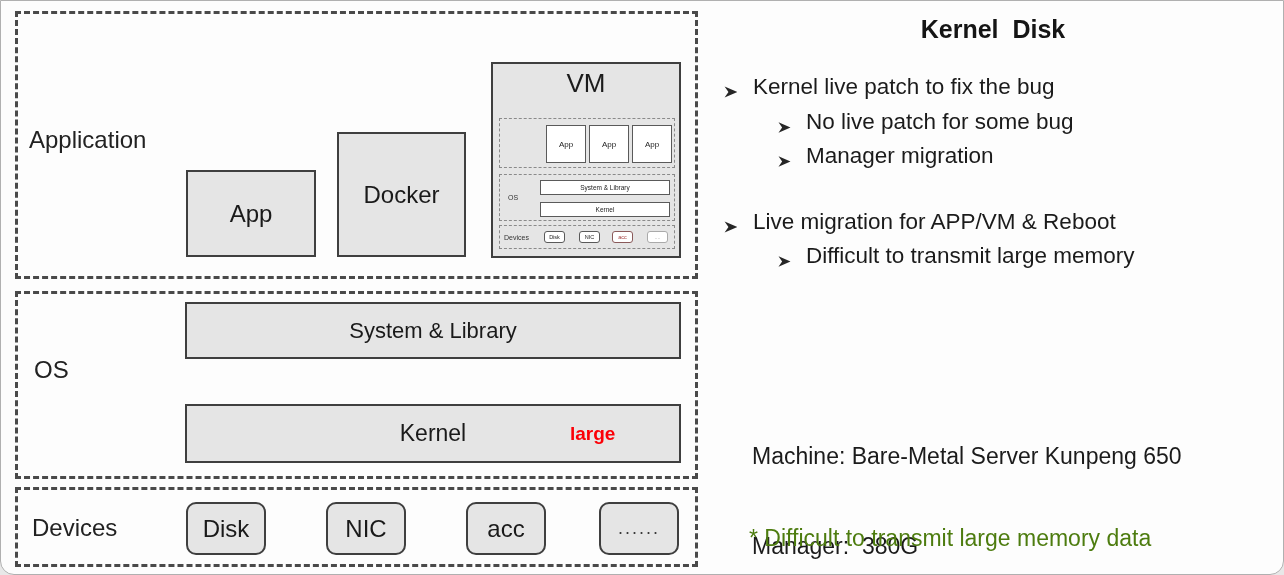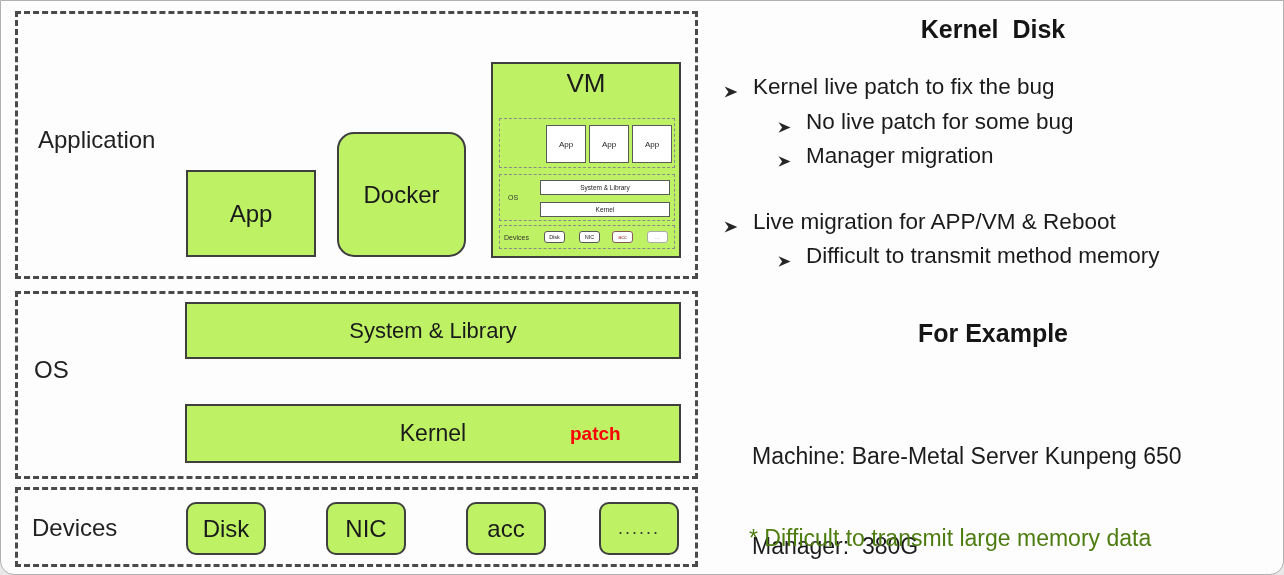--- a/index.html
+++ b/index.html
@@ -3,21 +3,21 @@
 <meta charset="utf-8">
 <style>
   html, body { margin:0; padding:0; background:#e8e8e8; }
   .frame {
     position:relative; width:1284px; height:575px; box-sizing:border-box;
     background:#fdfdfd; border:1px solid #b0b0b0; border-radius:0 0 14px 14px;
     overflow:hidden; font-family:"Liberation Sans", sans-serif; color:#1c1c1c;
   }
   .abs { position:absolute; }
   .dashed-section { border:3px dashed #4a4a4a; box-sizing:border-box; }
-  .solid-box { border:2px solid #3f3f3f; box-sizing:border-box; background:#bef264;
+  .solid-box { border:2px solid #3f3f3f; box-sizing:border-box; background:#e5e5e5;
                display:flex; align-items:center; justify-content:center; }
   .rounded { border-radius:10px; }
   .layer-label { font-size:24px; color:#222; }
   .box-label { font-size:24px; color:#1a1a1a; }
   .dots-label { font-size:18px; letter-spacing:2px; color:#3a3a3a; }
 
   
   .mini-dashed { position:absolute; border:1.5px dashed #8a8a8a; box-sizing:border-box; }
   .mini-solid  { position:absolute; border:1px solid #5a5a5a; box-sizing:border-box; background:#fff;
                  display:flex; align-items:center; justify-content:center; }
@@ -46,27 +46,27 @@
   .example-lines { position:absolute; left:751px; top:380px; font-size:23px;
                    line-height:30px; white-space:pre-wrap; color:#1b1b1b; }
   .footnote { position:absolute; left:748px; top:524px; font-size:23px; color:#4d7c0f; }
 </style>
 </head>
 <body>
 
 <div class="frame">
 
   <div class="abs dashed-section" style="left:14px; top:10px; width:683px; height:268px;">
-    <div class="abs layer-label" style="left:20px; top:112px;">Application</div>
+    <div class="abs layer-label" style="left:11px; top:112px;">Application</div>
 
     <div class="abs solid-box" style="left:168px; top:156px; width:130px; height:87px;">
       <span class="box-label">App</span>
     </div>
 
-    <div class="abs solid-box" style="left:319px; top:118px; width:129px; height:125px;border-radius:17px;">
+    <div class="abs solid-box" style="left:319px; top:118px; width:129px; height:125px;">
       <span class="box-label">Docker</span>
     </div>
 
     <div class="abs solid-box" style="left:473px; top:48px; width:190px; height:196px;">
       <div class="vm-title">VM</div>
 
       <div class="mini-dashed" style="left:6px; top:54px; width:176px; height:50px;">
         <div class="mini-solid mini-app" style="left:46px; top:6px; width:40px; height:38px;">
           <span>App</span>
         </div>
@@ -108,21 +108,21 @@
 
   <div class="abs dashed-section" style="left:14px; top:290px; width:683px; height:188px;">
     <div class="abs layer-label" style="left:16px; top:62px;">OS</div>
 
     <div class="abs solid-box" style="left:167px; top:8px; width:496px; height:57px;">
       <span class="box-label" style="font-size:22px;">System &amp; Library</span>
     </div>
 
     <div class="abs solid-box" style="left:167px; top:110px; width:496px; height:59px;">
       <span class="box-label" style="font-size:23px;">Kernel</span>
-      <span class="kernel-bugs">patch</span>
+      <span class="kernel-bugs">large</span>
     </div>
   </div>
 
   <div class="abs dashed-section" style="left:14px; top:486px; width:683px; height:80px;">
     <div class="abs layer-label" style="left:14px; top:24px;">Devices</div>
 
     <div class="abs solid-box rounded" style="left:168px; top:12px; width:80px; height:53px;">
       <span class="box-label">Disk</span>
     </div>
     <div class="abs solid-box rounded" style="left:308px; top:12px; width:80px; height:53px;">
@@ -161,25 +161,24 @@
     <div class="bullet-row l1">
       <span class="arrow"><svg width="16" height="16" viewBox="0 0 20 20">
             <path d="M2 3 L18 10 L2 17 L6.8 10 Z" fill="#262626"></path>
           </svg></span>
       <span>Live migration for APP/VM &amp; Reboot</span>
     </div>
     <div class="bullet-row l2">
       <span class="arrow"><svg width="15" height="15" viewBox="0 0 20 20">
             <path d="M2 3 L18 10 L2 17 L6.8 10 Z" fill="#262626"></path>
           </svg></span>
-      <span>Difficult to transmit method memory</span>
+      <span>Difficult to transmit large memory</span>
     </div>
   </div>
 
-  <div class="panel-title" style="top:318px;">For Example</div>
 
   <div class="example-lines">
     <div>Machine: Bare-Metal Server Kunpeng 650</div>
     <div>Manager:  380G</div>
     
   </div>
 
   <div class="footnote">* Difficult to transmit large memory data</div>
 
 </div>

